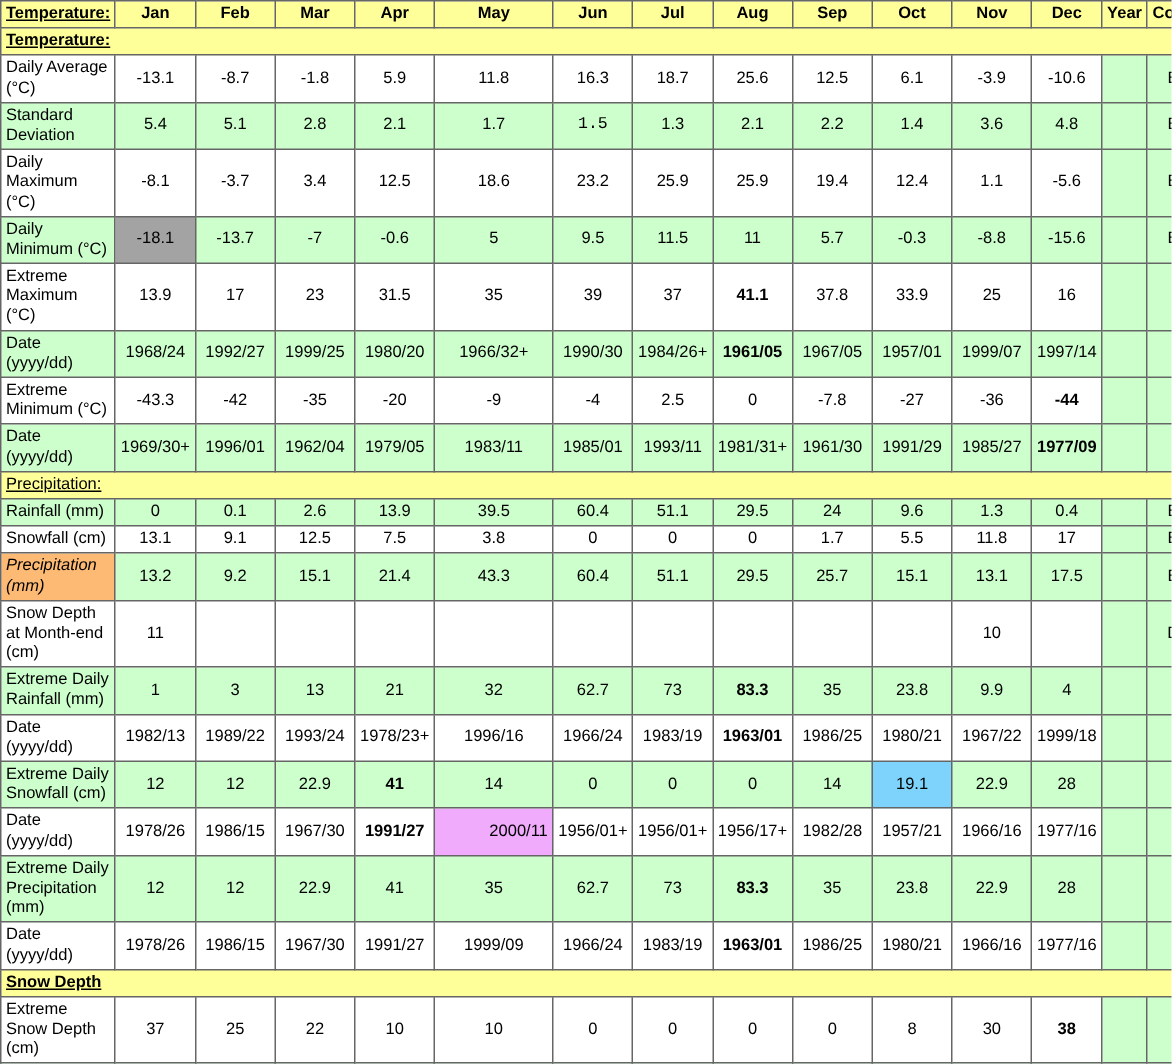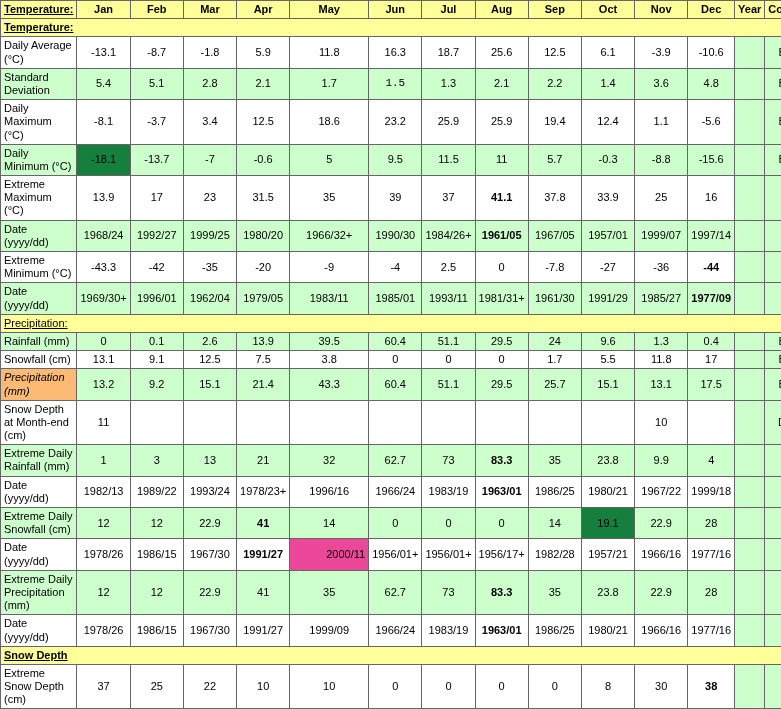--- a/index.html
+++ b/index.html
@@ -85,21 +85,21 @@
         <td style="background: rgb(255, 255, 255);">25.9</td>
         <td style="background: rgb(255, 255, 255);">19.4</td>
         <td style="background: rgb(255, 255, 255);">12.4</td>
         <td style="background: rgb(255, 255, 255);">1.1</td>
         <td style="background: rgb(255, 255, 255);">-5.6</td>
         <td style="background: rgb(204, 255, 204);"></td>
         <td style="background: rgb(204, 255, 204);">B</td>
       </tr>
       <tr>
         <td class="label" style="background: rgb(204, 255, 204);">Daily Minimum (°C)</td>
-        <td style="background: #15803d;">-18.1</td>
+        <td style="background: #a3a3a3;">-18.1</td>
         <td style="background: rgb(204, 255, 204);">-13.7</td>
         <td style="background: rgb(204, 255, 204);">-7</td>
         <td style="background: rgb(204, 255, 204);">-0.6</td>
         <td style="background: rgb(204, 255, 204);">5</td>
         <td style="background: rgb(204, 255, 204);">9.5</td>
         <td style="background: rgb(204, 255, 204);">11.5</td>
         <td style="background: rgb(204, 255, 204);">11</td>
         <td style="background: rgb(204, 255, 204);">5.7</td>
         <td style="background: rgb(204, 255, 204);">-0.3</td>
         <td style="background: rgb(204, 255, 204);">-8.8</td>
@@ -284,33 +284,33 @@
         <td class="label" style="background: rgb(204, 255, 204); margin-left: 39px;">Extreme Daily Snowfall (cm)</td>
         <td style="background: rgb(204, 255, 204);">12</td>
         <td style="background: rgb(204, 255, 204);">12</td>
         <td style="background: rgb(204, 255, 204);">22.9</td>
         <td style="background: rgb(204, 255, 204); font-weight: bold;">41</td>
         <td style="background: rgb(204, 255, 204);">14</td>
         <td style="background: rgb(204, 255, 204);">0</td>
         <td style="background: rgb(204, 255, 204);">0</td>
         <td style="background: rgb(204, 255, 204);">0</td>
         <td style="background: rgb(204, 255, 204);">14</td>
-        <td style="background: #15803d;">19.1</td>
+        <td style="background: #7dd3fc;">19.1</td>
         <td style="background: rgb(204, 255, 204);">22.9</td>
         <td style="background: rgb(204, 255, 204);">28</td>
         <td style="background: rgb(204, 255, 204);"></td>
         <td style="background: rgb(204, 255, 204);"></td>
       </tr>
       <tr>
         <td class="label" style="background: rgb(255, 255, 255);">Date (yyyy/dd)</td>
         <td style="background: rgb(255, 255, 255);">1978/26</td>
         <td style="background: rgb(255, 255, 255);">1986/15</td>
         <td style="background: rgb(255, 255, 255);">1967/30</td>
         <td style="background: rgb(255, 255, 255); font-weight: bold;">1991/27</td>
-        <td style="background: #ec4899; padding-left: 36px;">2000/11</td>
+        <td style="background: #f0abfc; padding-left: 36px;">2000/11</td>
         <td style="background: rgb(255, 255, 255);">1956/01+</td>
         <td style="background: rgb(255, 255, 255);">1956/01+</td>
         <td style="background: rgb(255, 255, 255); border-radius: 15px;">1956/17+</td>
         <td style="background: rgb(255, 255, 255);">1982/28</td>
         <td style="background: rgb(255, 255, 255);">1957/21</td>
         <td style="background: rgb(255, 255, 255);">1966/16</td>
         <td style="background: rgb(255, 255, 255);">1977/16</td>
         <td style="background: rgb(204, 255, 204);"></td>
         <td style="background: rgb(204, 255, 204);"></td>
       </tr>

